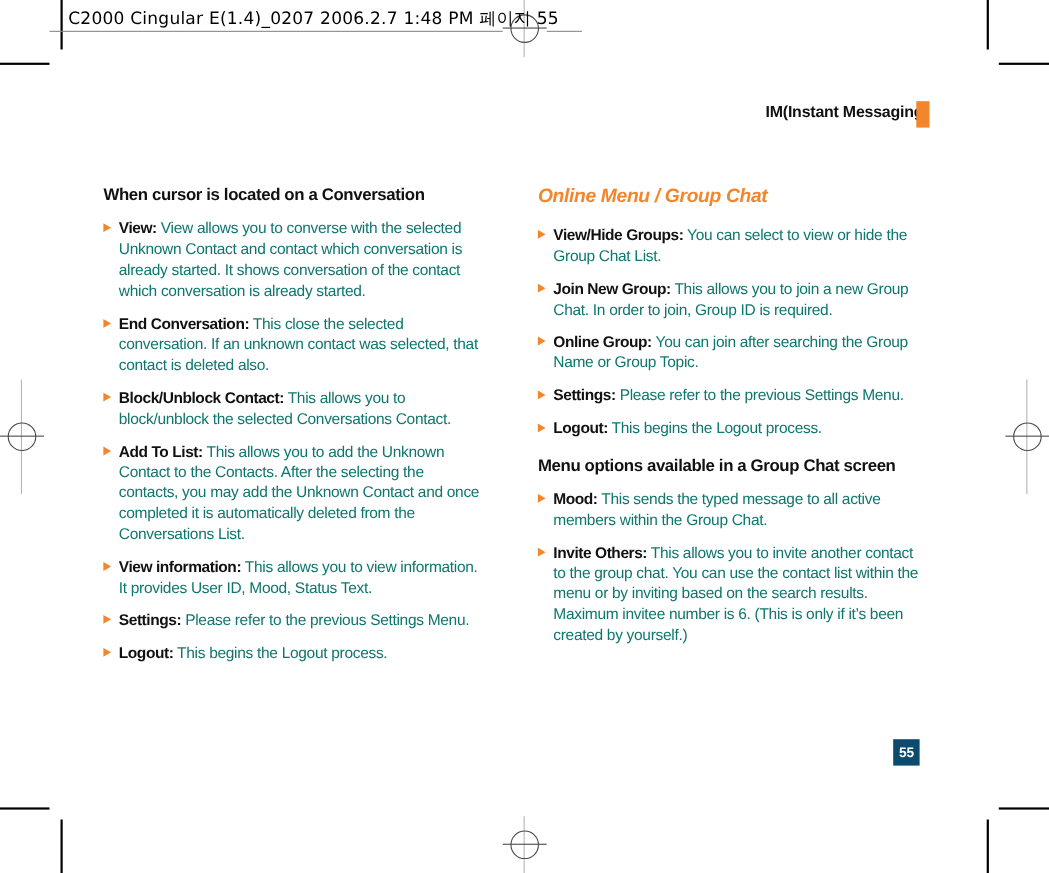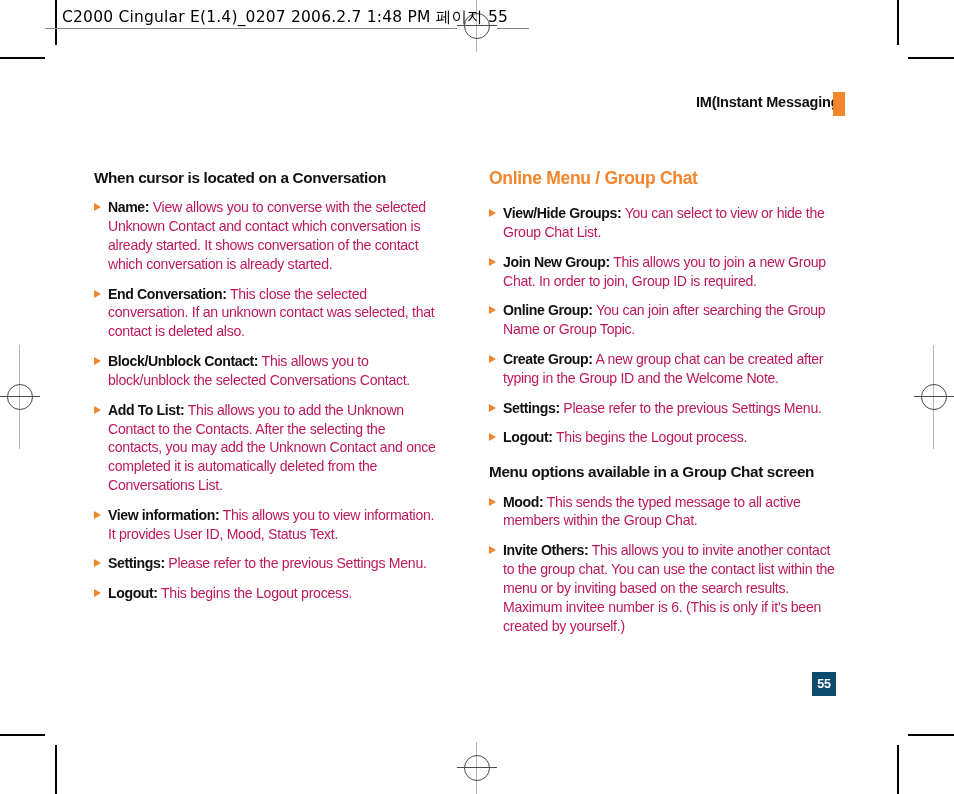--- a/index.html
+++ b/index.html
@@ -87,20 +87,21 @@
   .col-left  { left: 94px; }
   .col-right { left: 489px; }
 
   h2.section-title {
     margin: 0 0 16px 0;
     font-size: 17.5px;
     font-weight: bold;
     color: #F3852B;
     letter-spacing: -0.3px;
     line-height: 1.15;
+    font-style: italic;
   }
   h3.sub-title {
     margin: 0 0 11px 0;
     font-size: 15.3px;
     font-weight: bold;
     color: #111111;
     letter-spacing: -0.35px;
     line-height: 1.27;
   }
   h3.sub-title.spaced-top { margin-top: 15px; }
@@ -127,21 +128,21 @@
     width: 0; height: 0;
     border-left: 7px solid #F3852B;
     border-top: 4.5px solid transparent;
     border-bottom: 4.5px solid transparent;
   }
   ul.bullets li .term {
     font-weight: bold;
     color: #111111;
     letter-spacing: -0.4px;
   }
-  ul.bullets li .desc { color: #be185d; }
+  ul.bullets li .desc { color: #0f766e; }
 
   
   .folio {
     position: absolute;
     left: 812px;
     top: 672px;
     width: 24px;
     height: 24px;
     background: #0c4a6e;
     color: #ffffff;
@@ -200,21 +201,21 @@
 <div class="running-head">IM(Instant Messaging)</div>
 <div class="head-tab"></div>
 
 <div class="content">
 
   <div class="col col-left">
     <h3 class="sub-title">When cursor is located on a Conversation</h3>
     <ul class="bullets">
       <li>
         <span class="tri"></span>
-        <span class="term">Name:</span><span class="desc"> View allows you to converse with the selected Unknown Contact and contact which conversation is already started. It shows conversation of the contact which conversation is already started.</span>
+        <span class="term">View:</span><span class="desc"> View allows you to converse with the selected Unknown Contact and contact which conversation is already started. It shows conversation of the contact which conversation is already started.</span>
       </li>
       <li>
         <span class="tri"></span>
         <span class="term">End Conversation:</span><span class="desc"> This close the selected conversation. If an unknown contact was selected, that contact is deleted also.</span>
       </li>
       <li>
         <span class="tri"></span>
         <span class="term">Block/Unblock Contact:</span><span class="desc"> This allows you to block/unblock the selected Conversations Contact.</span>
       </li>
       <li>
@@ -246,24 +247,20 @@
       <li>
         <span class="tri"></span>
         <span class="term">Join New Group:</span><span class="desc"> This allows you to join a new Group Chat. In order to join, Group ID is required.</span>
       </li>
       <li>
         <span class="tri"></span>
         <span class="term">Online Group:</span><span class="desc"> You can join after searching the Group Name or Group Topic.</span>
       </li>
       <li>
         <span class="tri"></span>
-        <span class="term">Create Group:</span><span class="desc"> A new group chat can be created after typing in the Group ID and the Welcome Note.</span>
-      </li>
-      <li>
-        <span class="tri"></span>
         <span class="term">Settings:</span><span class="desc"> Please refer to the previous Settings Menu.</span>
       </li>
       <li>
         <span class="tri"></span>
         <span class="term">Logout:</span><span class="desc"> This begins the Logout process.</span>
       </li>
     </ul>
 
     <h3 class="sub-title spaced-top">Menu options available in a Group Chat screen</h3>
     <ul class="bullets">

